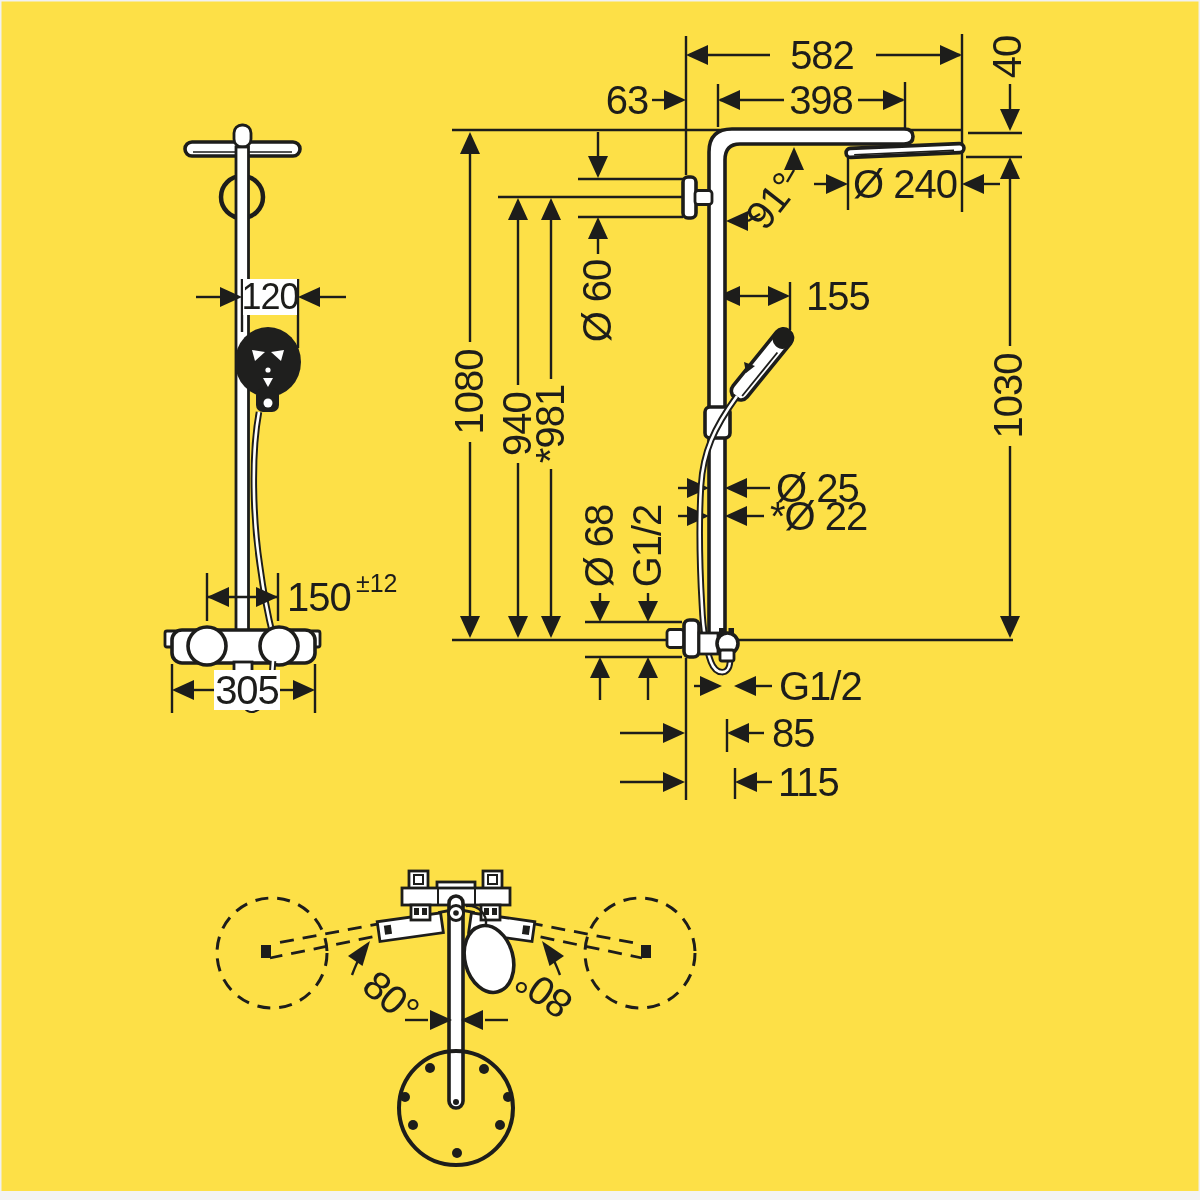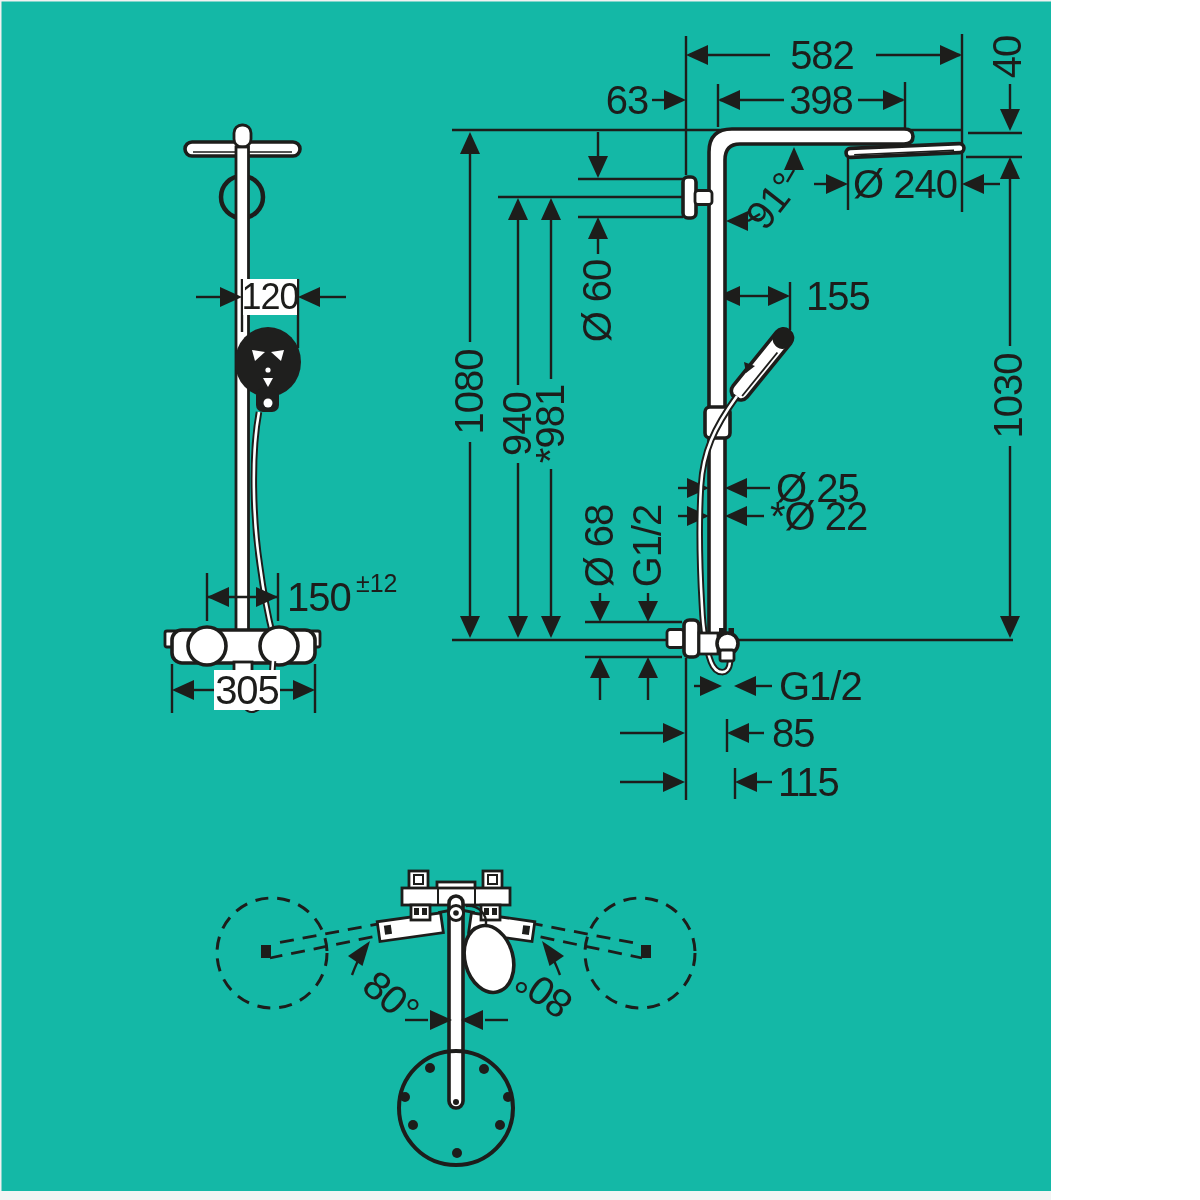--- a/index.html
+++ b/index.html
@@ -1,16 +1,16 @@
 <!DOCTYPE html>
 <html><head>
 <meta charset="utf-8">
 <style>
   html,body{margin:0;padding:0;background:#fff;}
-  .stage{position:relative;width:1051px;height:1200px;background:#14b8a6;overflow:hidden;}
+  .stage{position:relative;width:1200px;height:1200px;background:#fde047;overflow:hidden;}
   svg{display:block;}
   .dim{font-family:"Liberation Sans",sans-serif;font-size:40px;fill:#1d1d1b;letter-spacing:-1px;}
   .dim-s{font-family:"Liberation Sans",sans-serif;font-size:36px;fill:#1d1d1b;letter-spacing:-1px;}
   .sup{font-family:"Liberation Sans",sans-serif;font-size:25px;fill:#1d1d1b;}
   .thin{stroke:#1d1d1b;stroke-width:2.4;fill:none;}
   .oline{stroke:#1d1d1b;stroke-width:3.6;fill:#fff;}
   .oline2{stroke:#1d1d1b;stroke-width:2.8;fill:#fff;}
   .arrow{fill:#1d1d1b;stroke:none;}
   .hoseb{stroke:#1d1d1b;stroke-width:6.5;fill:none;}
   .hosew{stroke:#fff;stroke-width:2.6;fill:none;}

